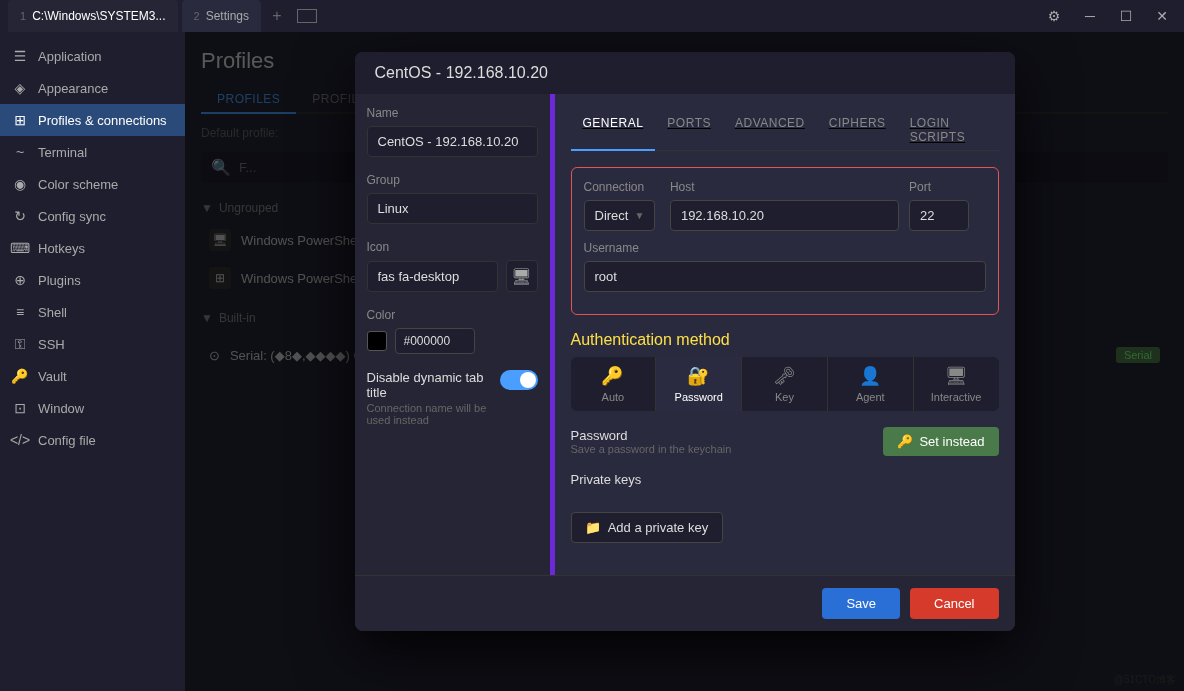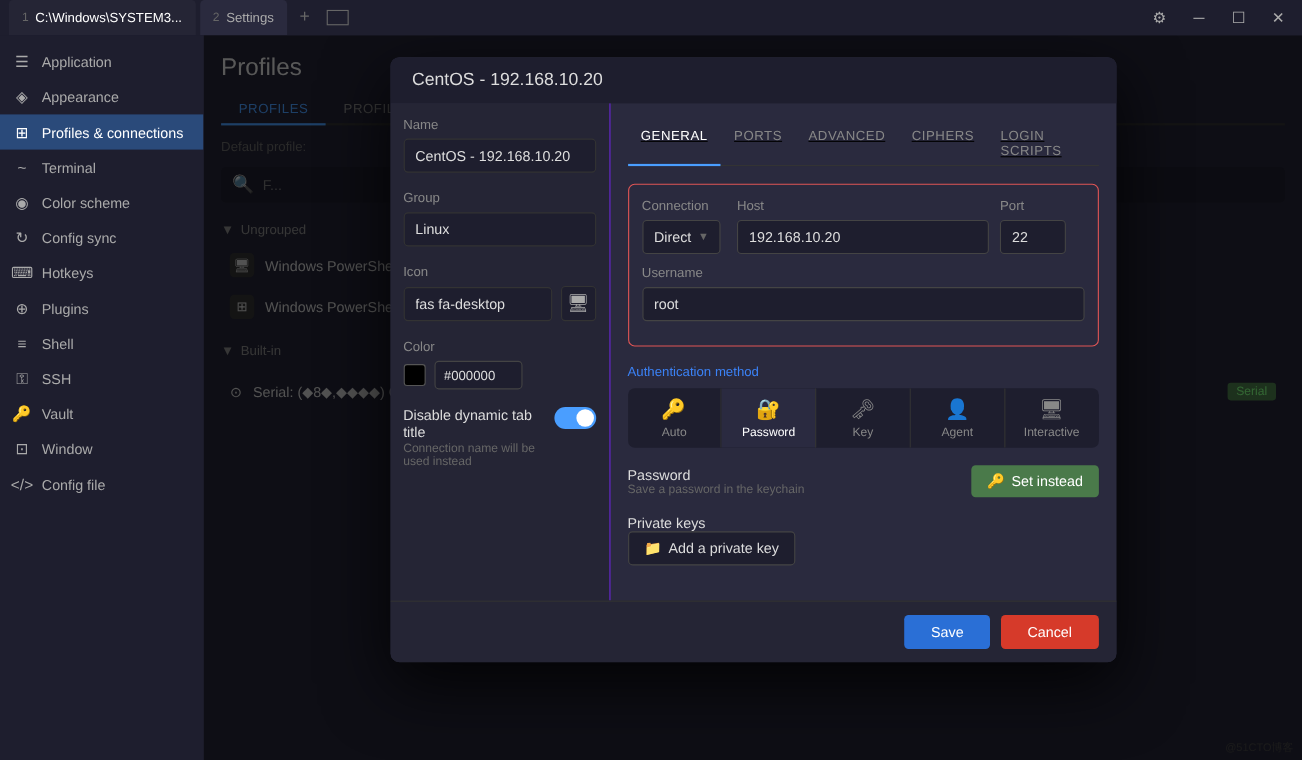--- a/index.html
+++ b/index.html
@@ -256,21 +256,21 @@
     .modal-body {
       display: flex;
       flex: 1;
     }
 
     
     .modal-left {
       width: 200px;
       background: #252535;
       padding: 12px;
-      border-right: 1px solid #6d28d9;
+      border-right: 5px solid #6d28d9;
     }
     .form-group {
       margin-bottom: 16px;
     }
     .form-label {
       font-size: 12px;
       color: #888;
       margin-bottom: 6px;
     }
     .form-input {
@@ -373,22 +373,22 @@
     .dropdown-arrow {
       color: #666;
       font-size: 10px;
     }
 
     
     .auth-section {
       margin-bottom: 16px;
     }
     .auth-label {
-      font-size: 12px;
-      color: #3b82f6;
+      font-size: 16px;
+      color: #fde047;
       margin-bottom: 8px;
     }
     .auth-methods {
       display: flex;
       gap: 0;
       background: #1e1e2e;
       border-radius: 6px;
       overflow: hidden;
     }
     .auth-method {
@@ -444,21 +444,21 @@
       cursor: pointer;
     }
 
     
     .private-keys-section {
       margin-bottom: 16px;
     }
     .private-keys-label {
       font-size: 13px;
       color: #ddd;
-      margin-bottom: 0;
+      margin-bottom: 25px;
     }
     .add-key-btn {
       display: flex;
       align-items: center;
       gap: 6px;
       background: #1e1e2e;
       border: 1px solid #444;
       border-radius: 4px;
       padding: 7px 14px;
       color: #ddd;

